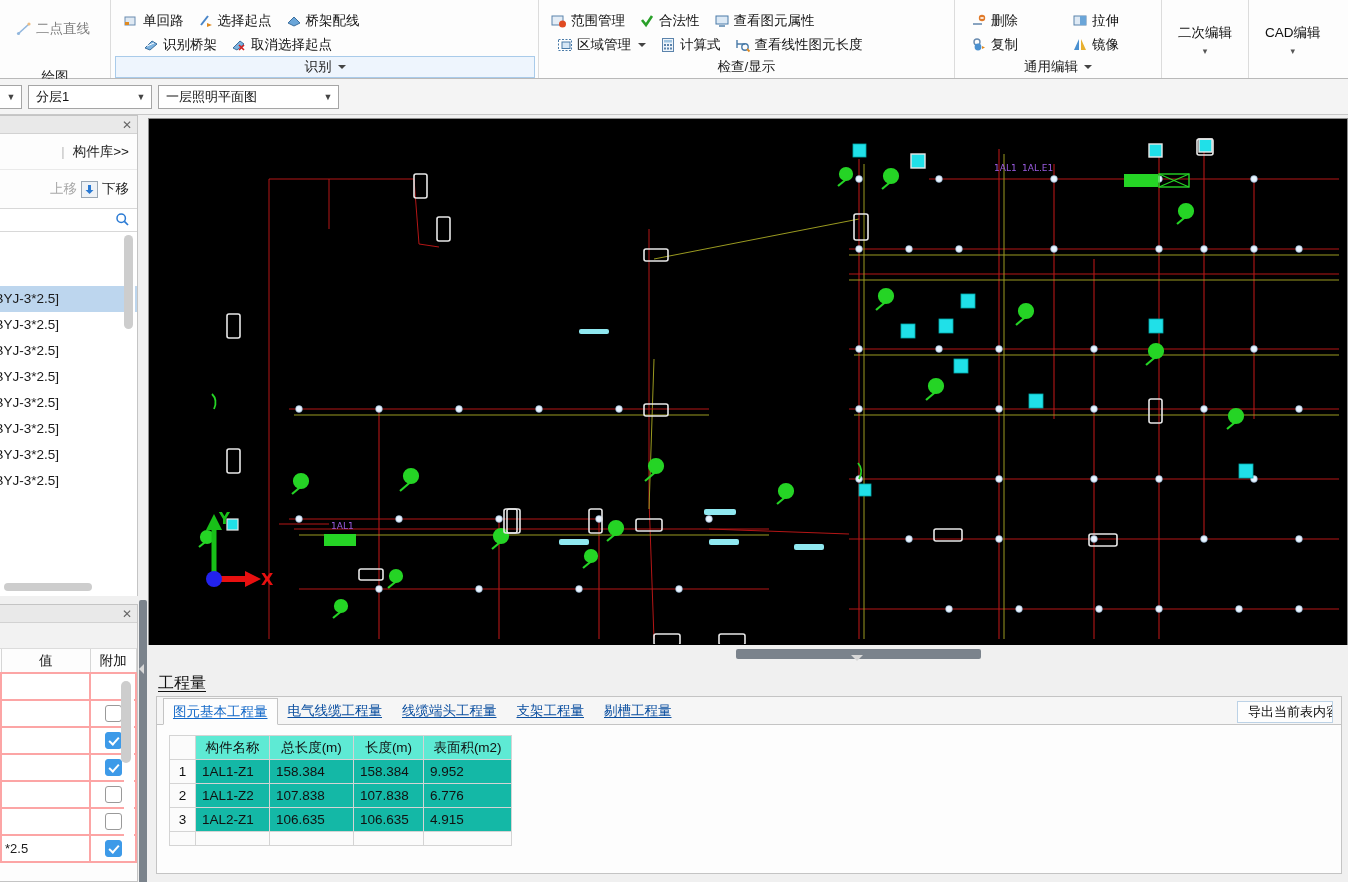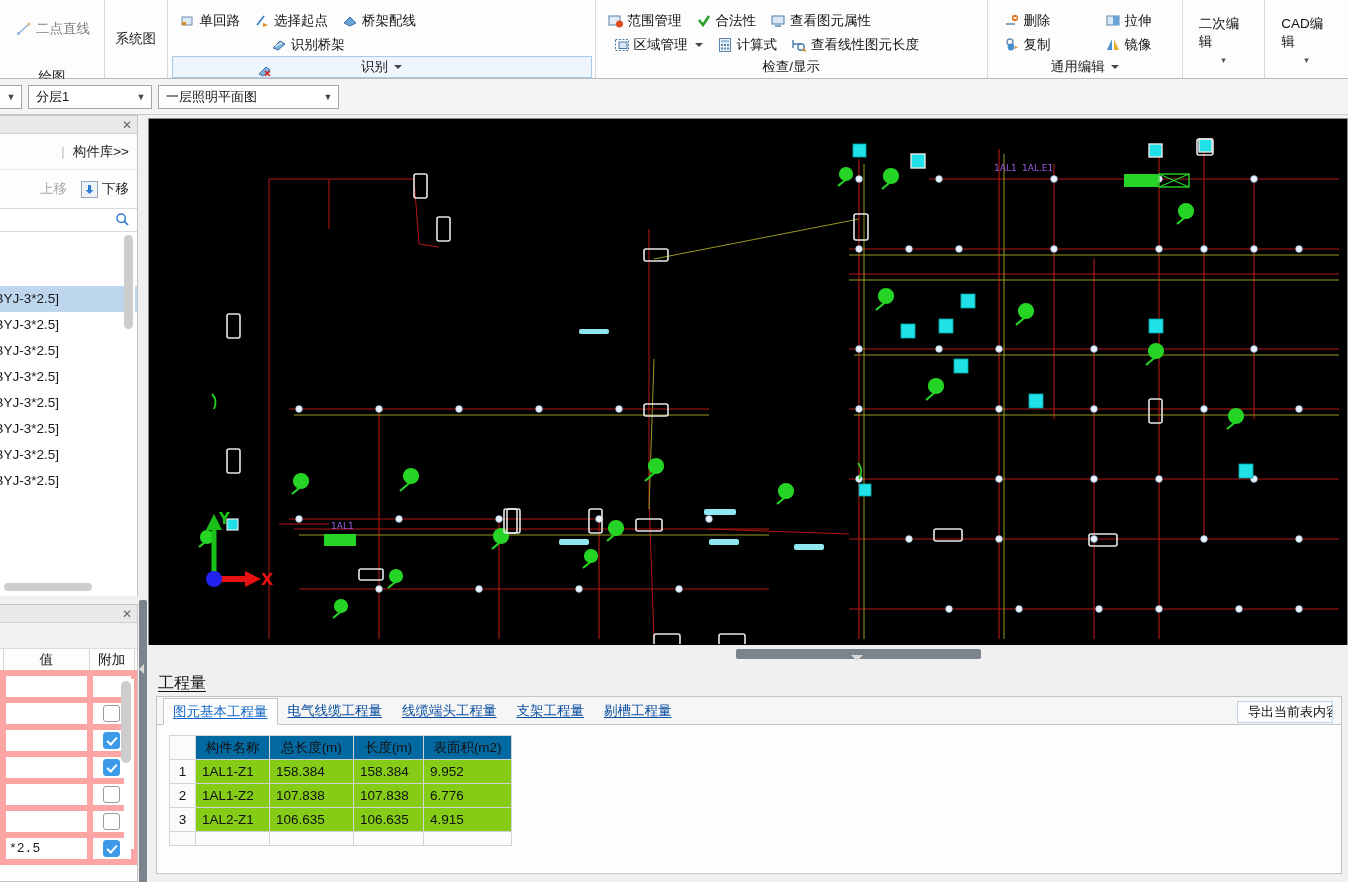--- a/index.html
+++ b/index.html
@@ -84,21 +84,21 @@
     display: flex; align-items: center; justify-content: flex-end; padding-right: 5px;
   }
   .xbtn { font-size: 12px; color: #666; line-height: 10px; cursor: default; }
 
   .nav-toolrow1 {
     height: 36px; display: flex; align-items: center; justify-content: flex-end;
     gap: 8px; padding-right: 8px; border-bottom: 1px solid #eaeaea;
   }
   .nav-toolrow2 {
     height: 38px; display: flex; align-items: center; justify-content: flex-end;
-    gap: 14px; padding-right: 8px;
+    gap: 4px; padding-right: 8px;
   }
   .link-lib { color: #1a1a1a; font-size: 13.5px; cursor: default; }
   .tinybtn { display: flex; align-items: center; gap: 4px; font-size: 13.5px; cursor: default; }
   .tinybtn.disabled { color: #a8a8a8; }
   .btn-icon-box {
     width: 17px; height: 17px; border: 1px solid #9aa7b4; background: #eef2f6;
     display: flex; align-items: center; justify-content: center;
   }
 
   .searchbar {
@@ -134,22 +134,22 @@
   }
 
   
   .prop-sub { height: 26px; background: #f2f2f2; border-bottom: 1px solid #dcdcdc; }
   .prop-table { width: 100%; border-collapse: collapse; table-layout: fixed; }
   .prop-table th {
     height: 24px; background: #fdfdfd; border: 1px solid #d6d6d6; border-top: none;
     font-weight: normal; font-size: 13.5px; color: #111; text-align: center;
   }
   .prop-table td {
-    height: 27px; border: 6px solid #fca5a5; font-size: 13px; text-align: center;
-    background: #fff; padding: 0 3px; white-space: nowrap; font-family: Liberation Mono, monospace;
+    height: 27px; border: 2px solid #fca5a5; font-size: 13px; text-align: center;
+    background: #fff; padding: 0 3px; white-space: nowrap;
   }
   .col-val { width: 86px; }
   .col-add { width: 44px; }
   .cbx {
     width: 17px; height: 17px; border-radius: 3px; display: inline-block;
     vertical-align: middle; position: relative;
     border: 1px solid #9a9a9a; background: #fff;
   }
   .cbx.on { background: #3d9ae8; border-color: #3d9ae8; }
   .cbx.on::after {
@@ -229,23 +229,23 @@
   .export-btn {
     position: absolute; right: 8px; top: 4px; height: 22px; line-height: 20px;
     padding: 0 10px; background: #fdfdfd; border: 1px solid #bcd2e6;
     font-size: 13px; color: #111; white-space: nowrap; overflow: hidden;
     width: 96px; cursor: default;
   }
   .grid-wrap { padding: 10px 0 0 12px; }
   .grid { border-collapse: collapse; table-layout: fixed; }
   .grid th, .grid td {
     border: 1px solid #d4d4d4; height: 24px; font-size: 13.5px;
-    font-weight: normal; padding: 0 6px; white-space: nowrap; background: #84cc16;
-  }
-  .grid th { background: #0369a1; text-align: center; color: #111; }
+    font-weight: normal; padding: 0 6px; white-space: nowrap; background: #14b8a6;
+  }
+  .grid th { background: #5eead4; text-align: center; color: #111; }
   .grid td { color: #111; }
   .grid .c-idx { width: 26px; text-align: center; background: #fbfbfb; color: #111; }
   .grid .c-name { width: 74px; }
   .grid .c-tot { width: 84px; }
   .grid .c-len { width: 70px; }
   .grid .c-area { width: 88px; }
   .grid tr.blank td { height: 14px; background: #fbfbfb; }
 </style>
 </head>
 <body>
@@ -271,25 +271,20 @@
               </div>
             </div>
             <div class="rb-row"></div>
           </div>
         </div>
         <div class="rb-label">
           <span>绘图</span>
         </div>
       </div>
 
-      <div class="rb-group" style="width:66px;">
-        <div class="vlabel">
-          <span>系统图</span>
-        </div>
-      </div>
 
       <div class="rb-group" style="width:428px;">
         <div class="rb-body">
           <div class="rb-rows" style="margin-top:-14px;">
             <div class="rb-row">
               <div class="rb-cmd">
                 <span class="ic">
                   <svg width="16" height="16" viewBox="0 0 16 16">
                       <rect x="2" y="4" width="10" height="8" fill="#dfe9f3" stroke="#6a8cb0"></rect>
                       <rect x="2" y="9" width="4" height="3" fill="#e08a20"></rect>
@@ -308,21 +303,21 @@
               </div>
               <div class="rb-cmd">
                 <span class="ic">
                   <svg width="16" height="16" viewBox="0 0 16 16">
                       <path d="M2 10 L8 4 L14 10 L8 13z" fill="#6aa5d8" stroke="#3c6f9e"></path>
                     </svg>
                 </span>
                 <span>桥架配线</span>
               </div>
             </div>
-            <div class="rb-row" style="margin-left:20px;flex-direction:column;">
+            <div class="rb-row" style="margin-left:20px;">
               <div class="rb-cmd">
                 <span class="ic">
                   <svg width="16" height="16" viewBox="0 0 16 16">
                       <path d="M2 11 L9 4 L14 7 L7 13z" fill="#7fb4e0" stroke="#3c6f9e"></path>
                       <path d="M4 9 L11 6" stroke="#fff" stroke-width="1"></path>
                     </svg>
                 </span>
                 <span>识别桥架</span>
               </div>
               <div class="rb-cmd">

